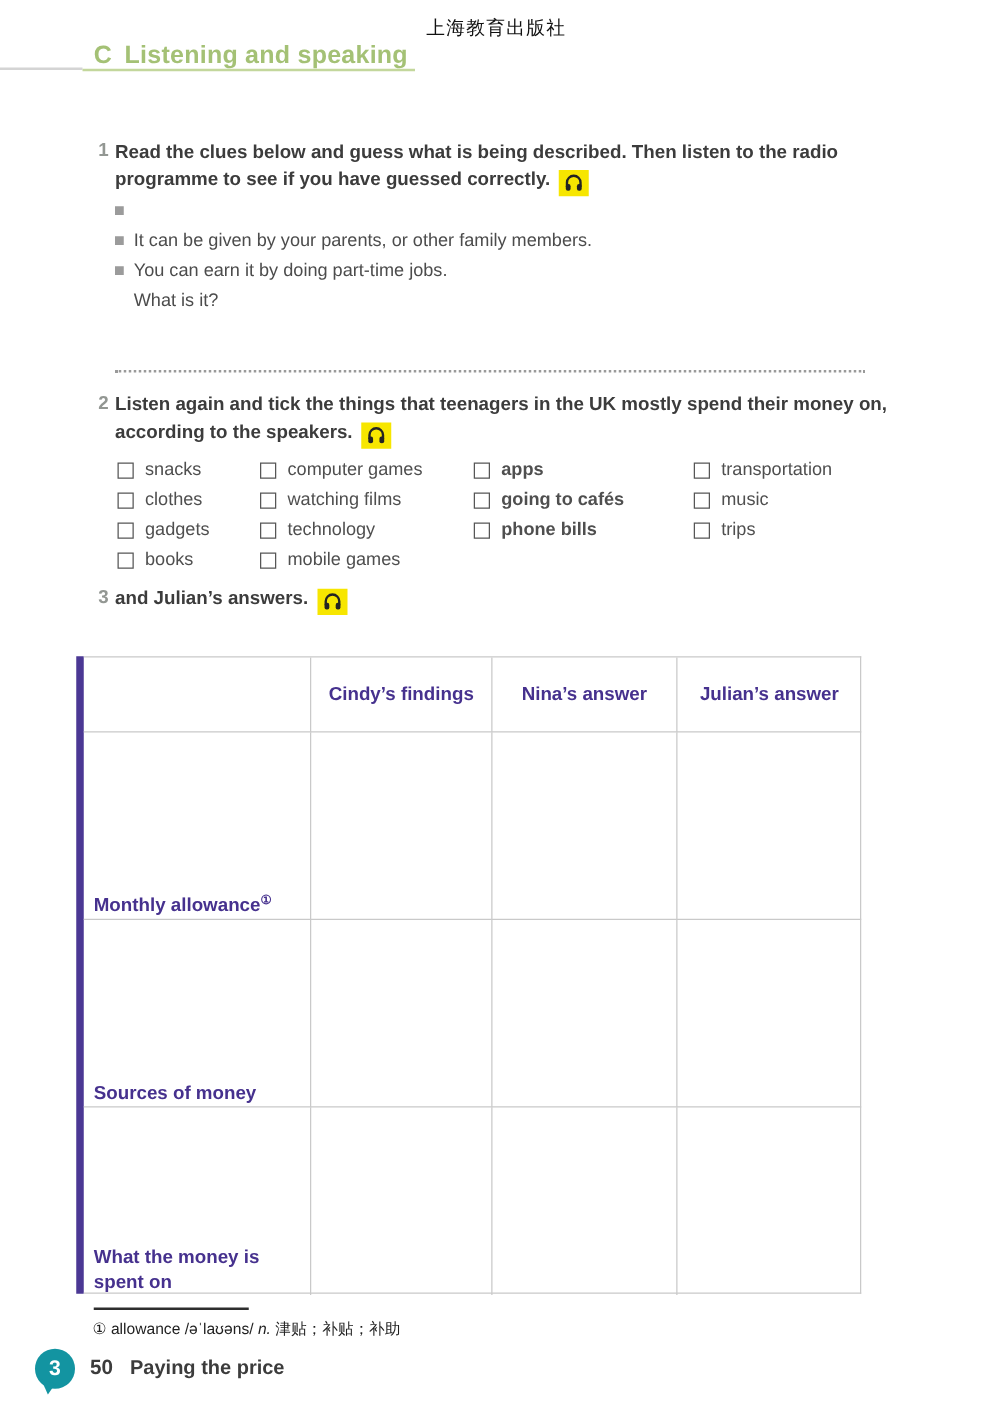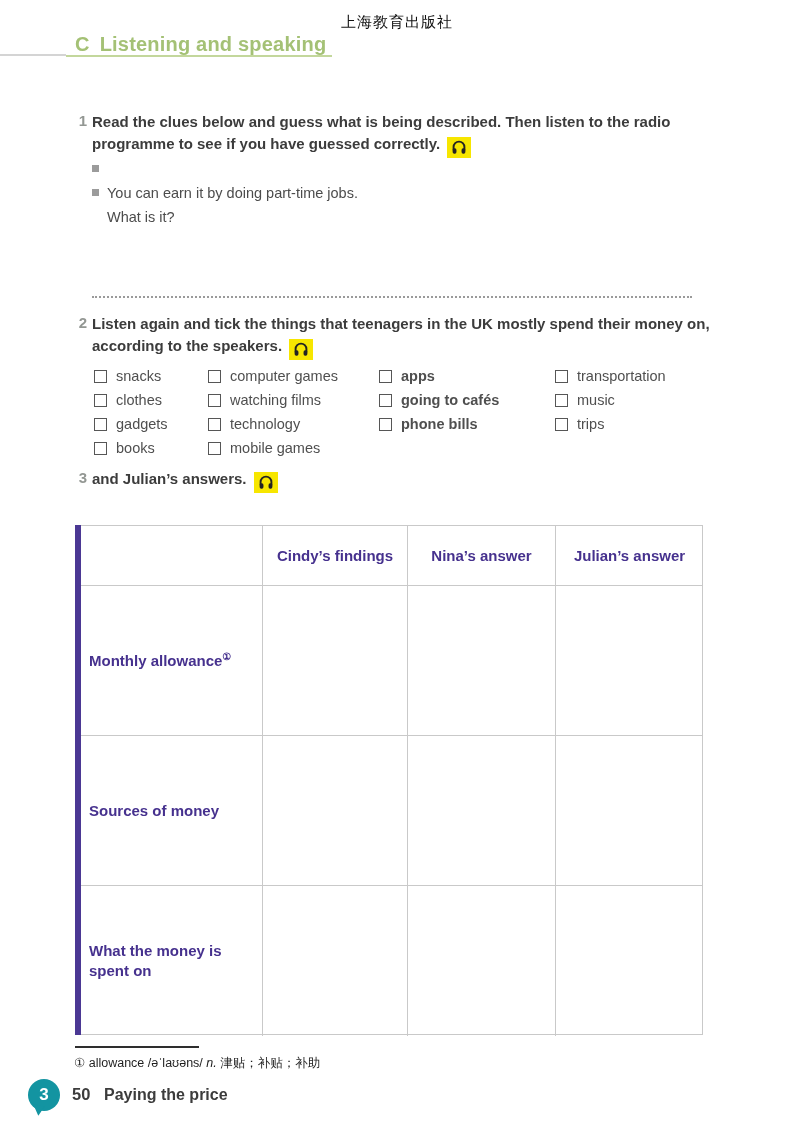--- a/index.html
+++ b/index.html
@@ -48,37 +48,37 @@
   
   .cb-grid { position:absolute; top:364px; left:0; width:794px; height:96px; }
   .cb-col { position:absolute; top:0; }
   .cb-col.c0 { left:94px; }  .cb-col.c1 { left:208px; }
   .cb-col.c2 { left:379px;font-weight:bold; } .cb-col.c3 { left:555px; }
   .cb-item { display:flex; align-items:center; height:24px; }
   .cb-box { width:13px; height:13px; border:1.5px solid #565656; background:#fff; margin-right:9px; flex:0 0 auto; }
   .cb-label { font-size:14.5px; color:#4f4f4f; white-space:nowrap; }
 
   
-  .tbl-wrap { position:absolute; left:75px; top:525px; width:628px; height:510px; }
+  .tbl-wrap { position:absolute; left:61px; top:525px; width:628px; height:510px; }
   .tbl-bar { position:absolute; left:0; top:0; width:6px; height:510px; background:#4b3894; }
   .tbl {
     position:absolute; left:6px; top:0; width:622px; height:510px;
     display:grid; grid-template-columns:181px 145px 148px 148px;
     grid-template-rows:60px 150px 150px 150px;
     border-top:1px solid #c9c9c9; border-right:1px solid #c9c9c9; border-bottom:1px solid #c9c9c9;
   }
   .tbl > div { border-left:1px solid #c9c9c9; border-bottom:1px solid #c9c9c9; }
   .tbl > div.lastrow { border-bottom:none; }
   .tbl > div.firstcol { border-left:none; }
   .th {
     display:flex; align-items:center; justify-content:center;
     font-size:15px; font-weight:700; color:#46318e;
   }
   .rh {
-    display:flex; align-items:center; justify-content:flex-start;
+    display:flex; align-items:flex-end; justify-content:flex-start;
     padding:0 12px 0 8px; font-size:15px; font-weight:700; color:#46318e; line-height:20px;
   }
   .rh sup { font-size:10px; vertical-align:super; line-height:0; }
 
   
   .footnote-rule { position:absolute; left:75px; top:1046px; width:124px; height:2px; background:#2e2e2e; }
   .footnote { position:absolute; left:74px; top:1055px; font-size:12.5px; color:#1f1f1f; }
   .footnote .pos { font-style:italic; }
   .footnote .cn { font-family:"DejaVu Serif","Liberation Serif",serif; }
 
@@ -116,20 +116,21 @@
     <span class="pline"><span>programme to see if you have guessed correctly.</span><span class="audio-chip">
           <svg width="16" height="14" viewBox="0 0 24 22">
             <path d="M3.5 16 v-5 a8.5 8.5 0 0 1 17 0 v5" fill="none" stroke="#232323" stroke-width="3"></path>
             <rect x="2" y="13" width="6" height="8.5" rx="2.6" fill="#232323"></rect>
             <rect x="16" y="13" width="6" height="8.5" rx="2.6" fill="#232323"></rect>
           </svg>
         </span></span>
   </div>
   <div class="clues">
     <div class="clue"><span class="sq"></span></div>
+    <div class="clue"><span class="sq"></span><span>It can be given by your parents, or other family members.</span></div>
     <div class="clue"><span class="sq"></span><span>You can earn it by doing part-time jobs.</span></div>
     <div class="clue-question">What is it?</div>
   </div>
   <div class="answer-line"></div>
 
   <div class="ex-num" style="left:73px; top:314px;">2</div>
   <div class="prompt" style="top:313px;">
     <span class="pline">Listen again and tick the things that teenagers in the UK mostly spend their money on,</span>
     <span class="pline"><span>according to the speakers.</span><span class="audio-chip">
           <svg width="16" height="14" viewBox="0 0 24 22">

